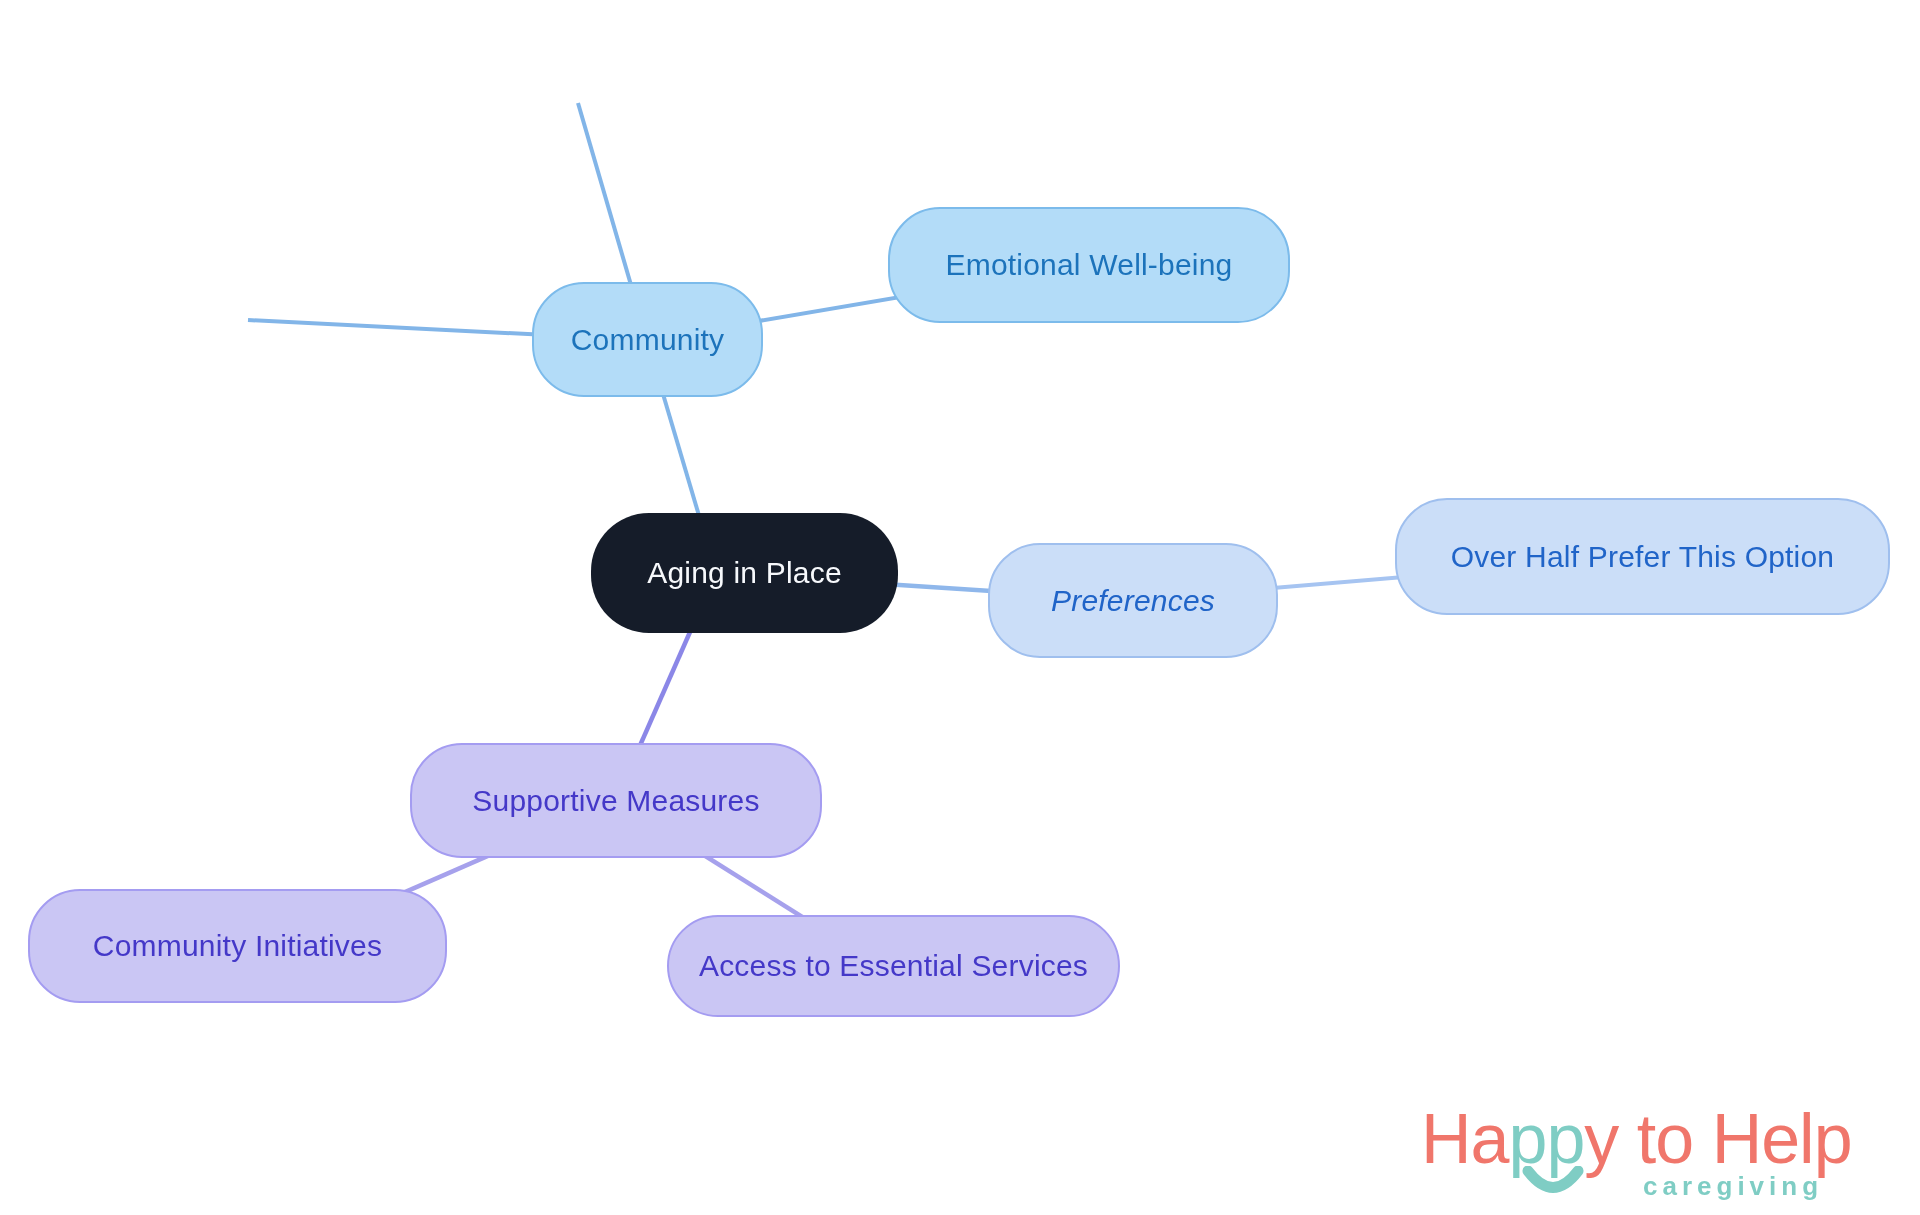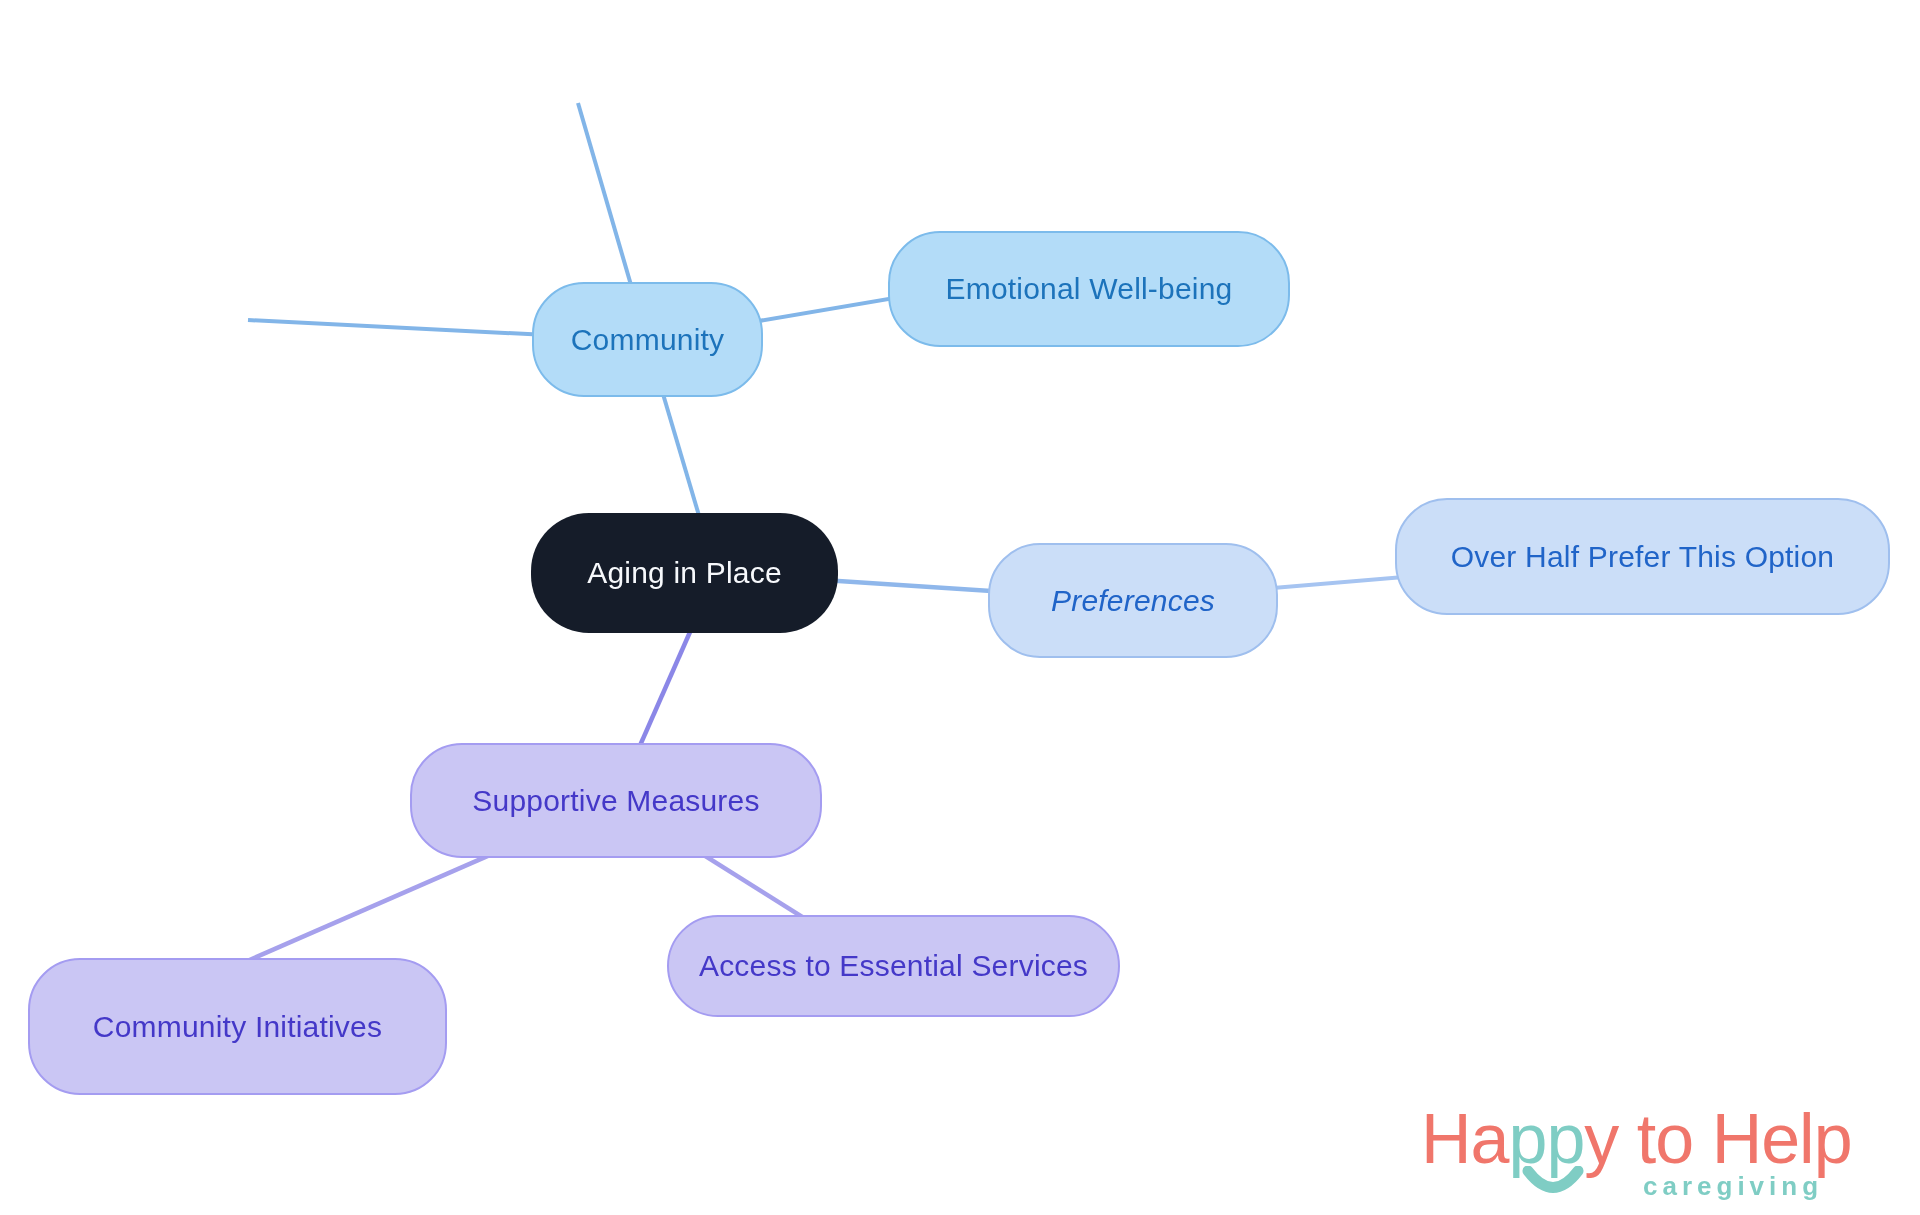--- a/index.html
+++ b/index.html
@@ -45,29 +45,29 @@
     background: var(--pale-fill);
     border-color: var(--pale-border);
     color: var(--pale-text);
   }
   .n-purple {
     background: var(--purple-fill);
     border-color: var(--purple-border);
     color: var(--purple-text);
   }
   
-  #n-root        { left: 531px;  top: 513px; width: 307px; height: 120px; }
+  #n-root        { left: 591px;  top: 513px; width: 307px; height: 120px; }
   #n-benefits    { left: 532px;  top: 282px; width: 231px; height: 115px; }
   #n-independence{ left: 442px;  top: 45px;  width: 273px; height: 115px; }
   #n-living      { left: 90px;   top: 262px; width: 315px; height: 116px; }
-  #n-emotional   { left: 888px;  top: 207px; width: 402px; height: 116px; margin-top: 24px; }
+  #n-emotional   { left: 888px;  top: 207px; width: 402px; height: 116px; }
   #n-preferences { left: 988px;  top: 543px; width: 290px; height: 115px; font-style: italic; }
   #n-overhalf    { left: 1395px; top: 498px; width: 495px; height: 117px; }
   #n-supportive  { left: 410px;  top: 743px; width: 412px; height: 115px; }
-  #n-community   { left: 28px;   top: 958px; width: 419px; height: 137px; }
+  #n-community   { left: 28px;   top: 889px; width: 419px; height: 114px; }
   #n-access      { left: 667px;  top: 915px; width: 453px; height: 102px; }
 
   
   .logo {
     position: absolute;
     left: 1421px;
     top: 1104px;
     width: 480px;
     height: 105px;
     z-index: 3;

